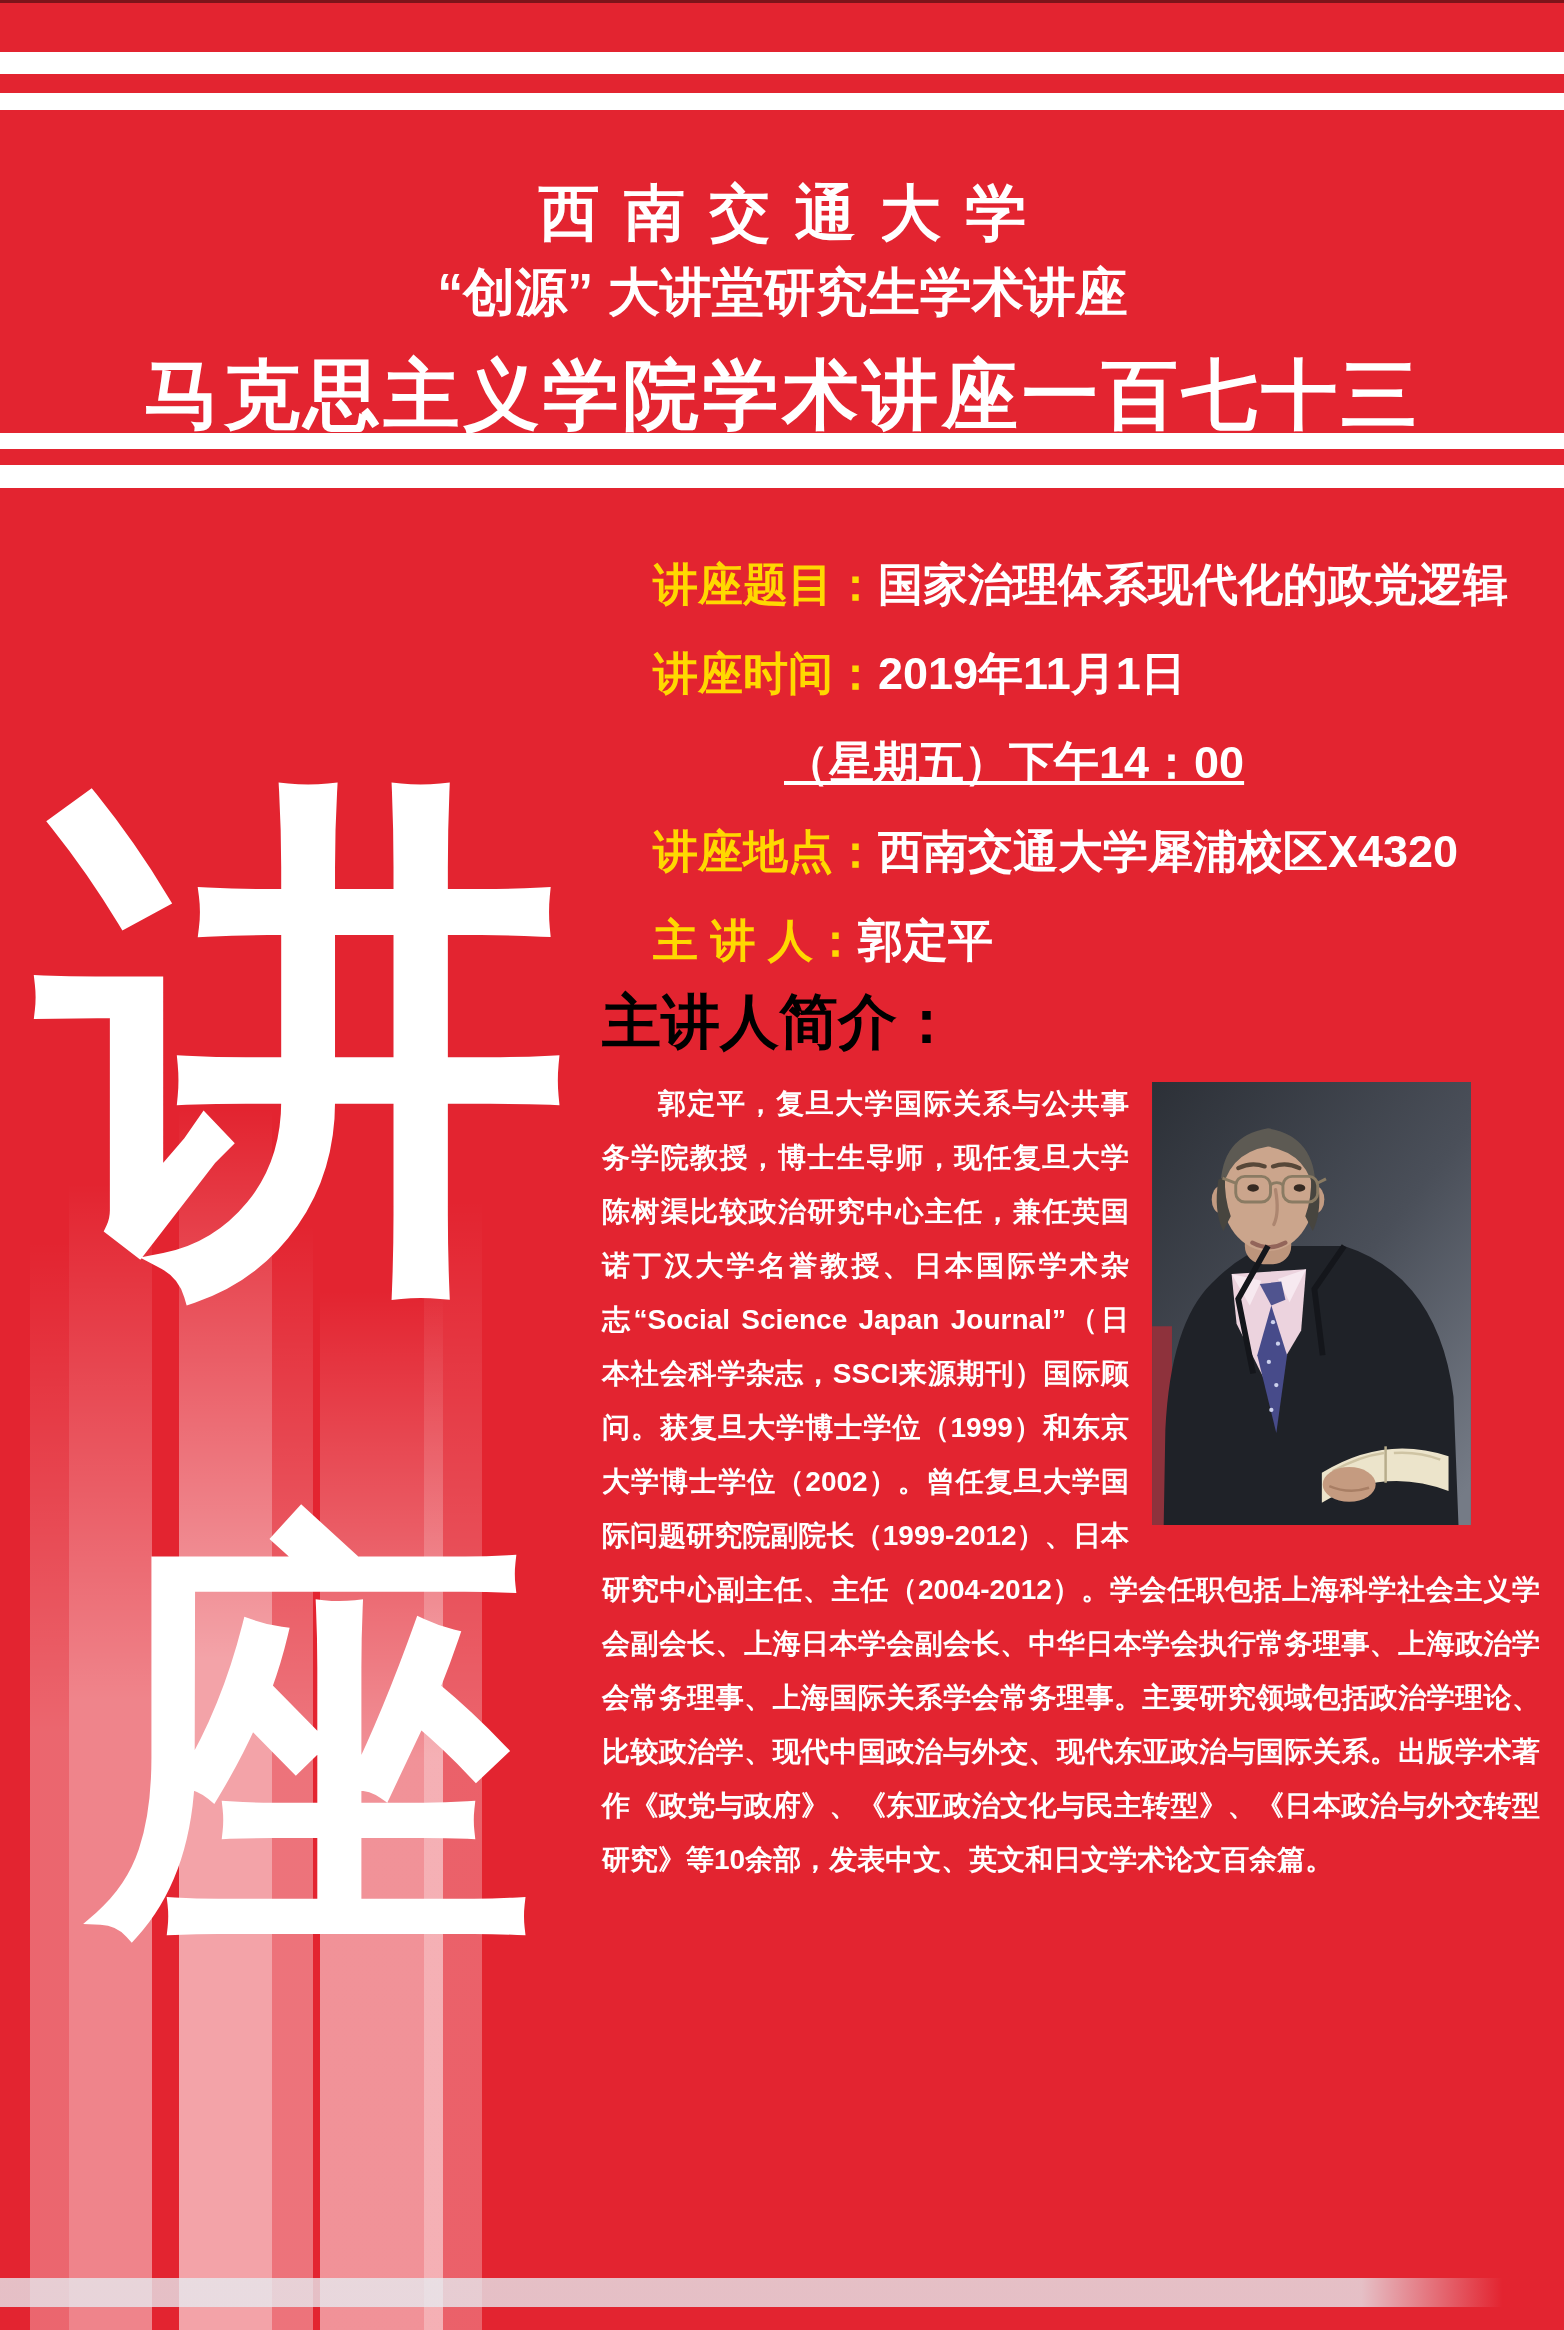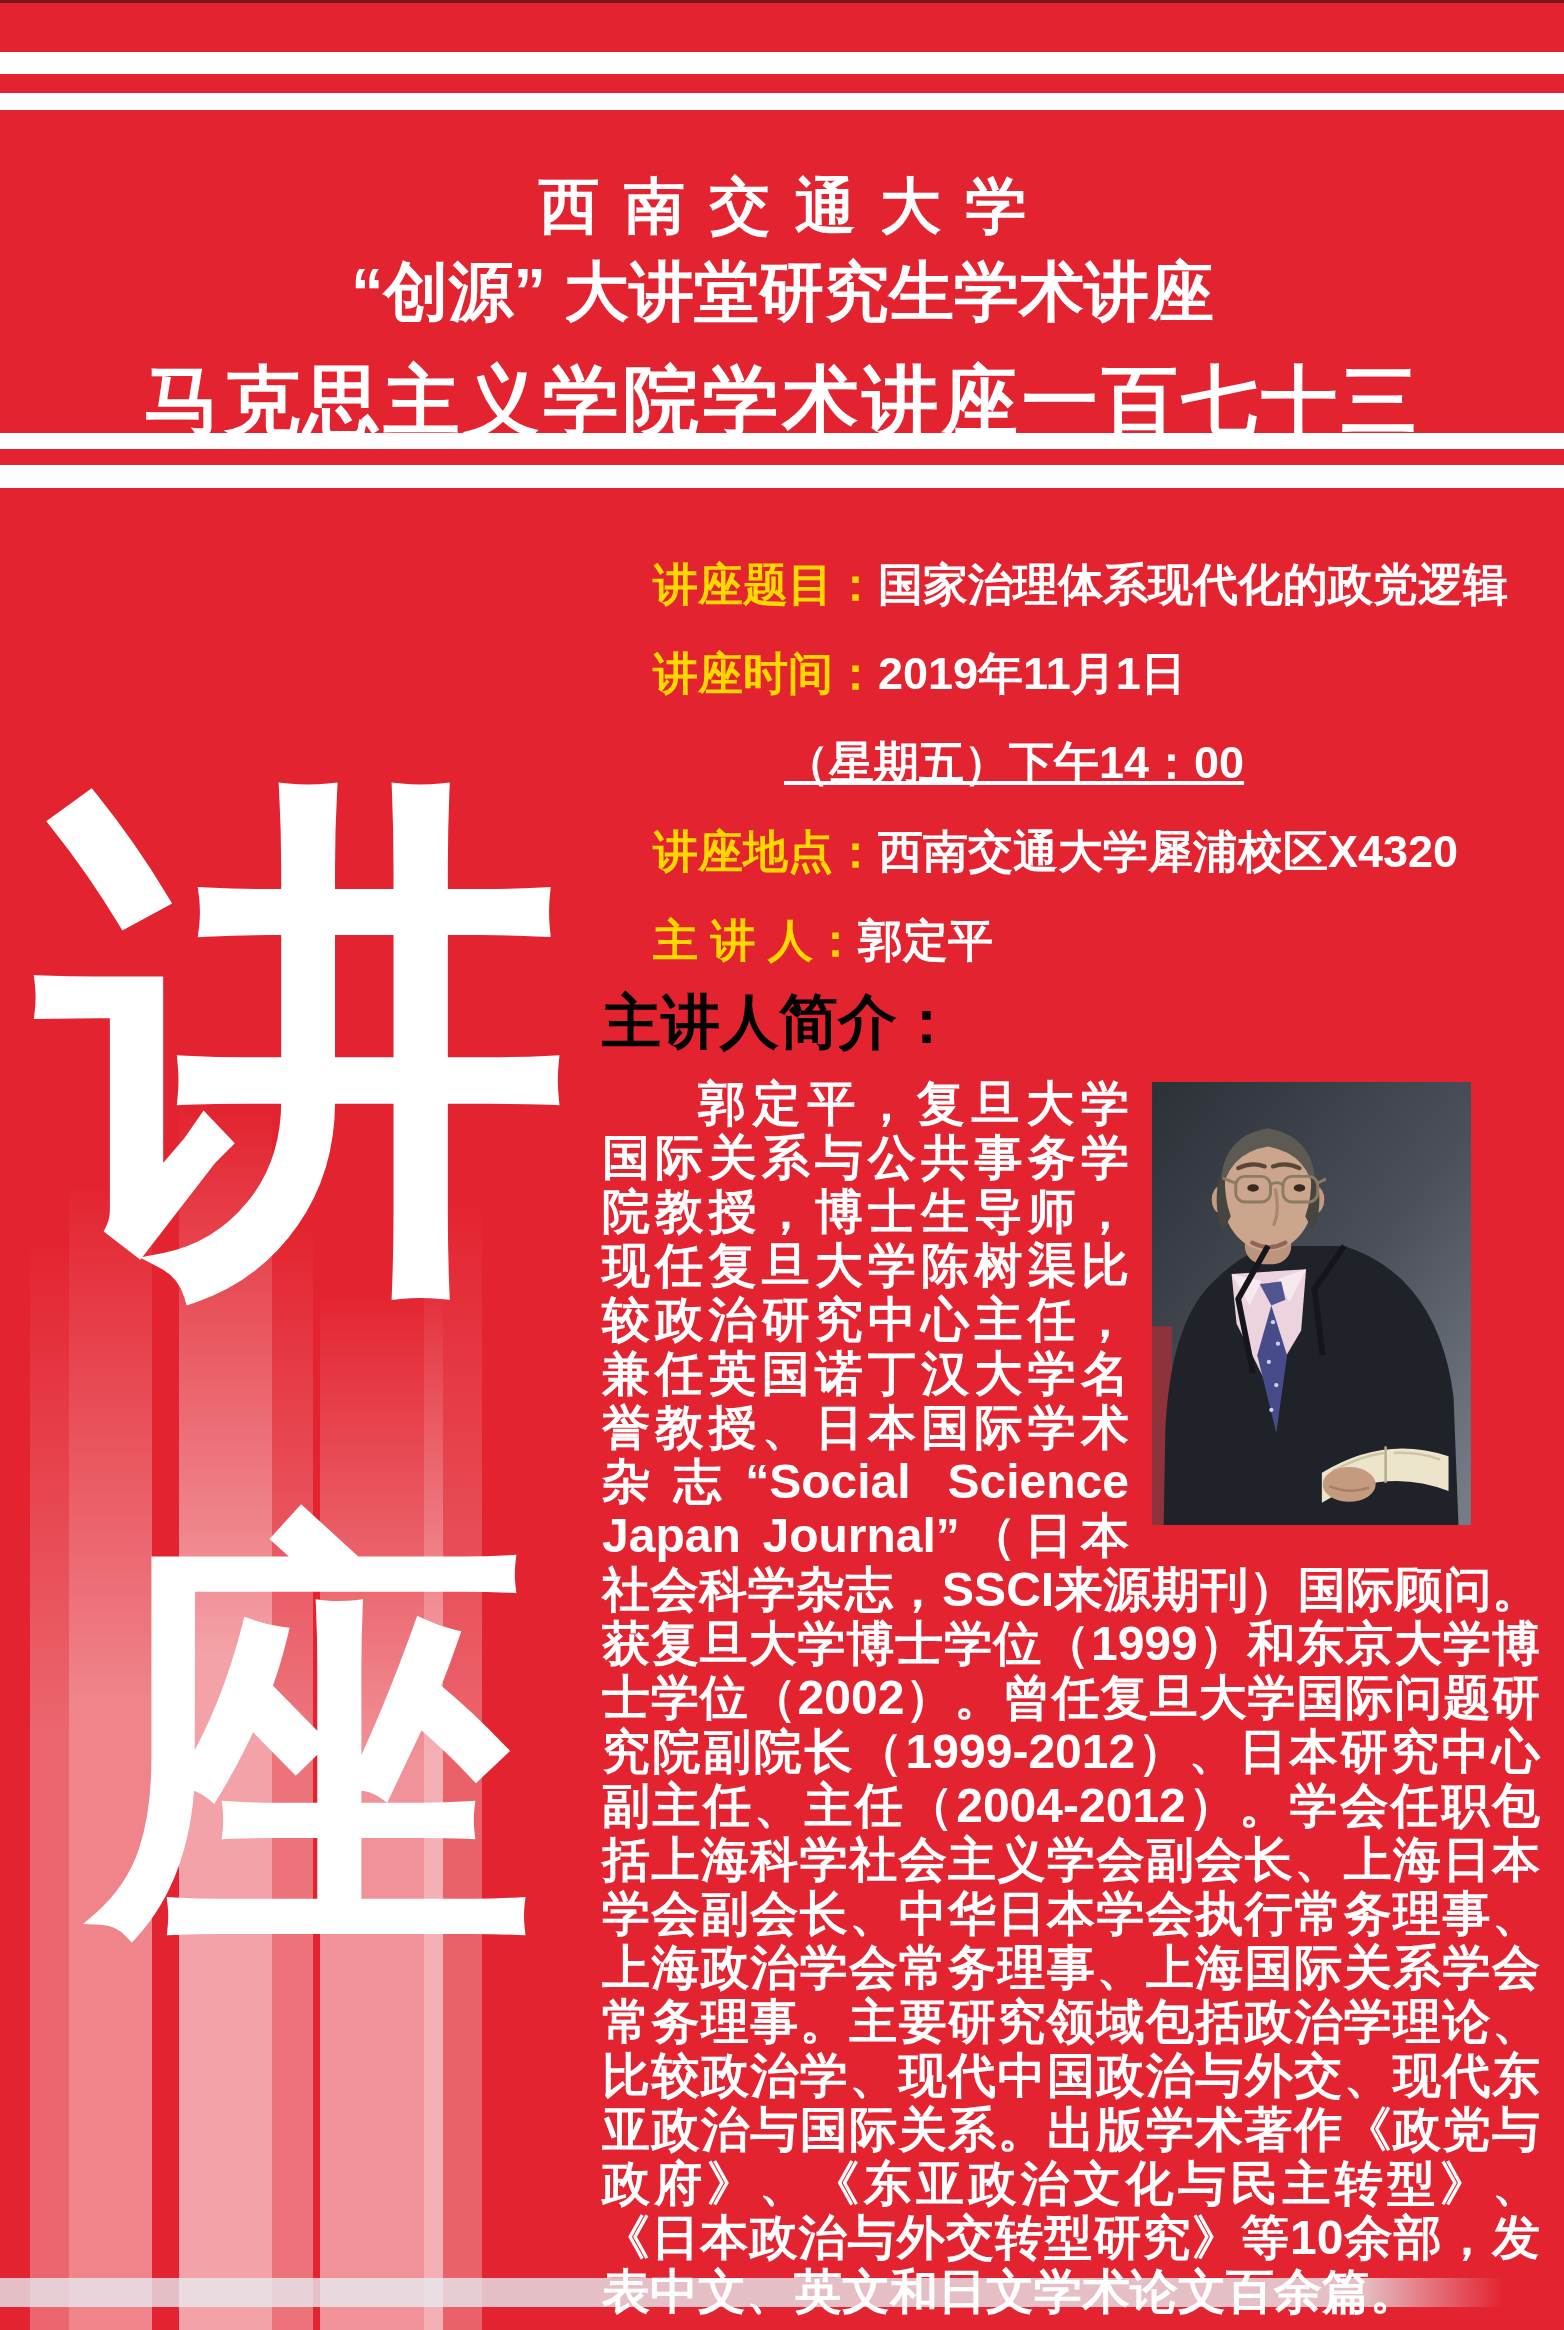--- a/index.html
+++ b/index.html
@@ -15,21 +15,21 @@
   .hs2{top:93px;height:17.4px;}
   .hs3{top:433px;height:15.7px;}
   .hs4{top:465px;height:23px;}
 
   .header-titles{
     position:absolute;left:0;top:110px;width:100%;height:397px;
     display:flex;flex-direction:column;align-items:center;justify-content:center;
     color:#ffffff;text-align:center;white-space:nowrap;
   }
   .ht1{font-size:61px;line-height:1;letter-spacing:.40em;text-indent:.40em;}
-  .ht2{font-size:65px;line-height:1.05;margin:21.5px 0 35px 0;}
+  .ht2{font-size:52px;line-height:1.05;margin:21.5px 0 35px 0;}
   .ht3{font-size:76px;line-height:1.05;letter-spacing:.05em;}
 
   .wm{position:absolute;color:#ffffff;line-height:1;z-index:3;}
   .wm1{left:40px;top:778px;font-size:530px;}
   .wm2{left:89px;top:1515px;font-size:447px;}
 
   .vs{position:absolute;bottom:0;z-index:2;
       background:linear-gradient(to bottom, rgba(255,255,255,0) 0%, var(--c) 45%, var(--c) 100%);}
   .vs1{left:30px;width:39px;height:1089px;--c:rgba(255,255,255,.30);}
   .vs2{left:69px;width:83px;height:1147px;--c:rgba(255,255,255,.44);}
@@ -47,21 +47,21 @@
 
   .bio{position:absolute;left:602px;top:993px;width:938px;z-index:4;color:#ffffff;}
   .bio-heading{color:#000000;font-size:59px;line-height:1;font-family:Liberation Serif, serif;}
   .bio-flow{margin-top:25px;}
   .photo{
     float:right;width:319px;height:443px;margin:5px 69px 18px 23px;
     background:#454b55;
   }
   .photo svg{display:block;}
   .bio-body{
-    margin:0;font-size:48px;line-height:54px;text-align:justify;
+    margin:0;font-size:28px;line-height:54px;text-align:justify;
     text-indent:2em;overflow-wrap:break-word;
   }
   .footer{position:absolute;left:1020px;top:2190px;z-index:4;
     font-size:46px;line-height:1;color:#ffffff;letter-spacing:1.7px;white-space:nowrap;}
 </style>
 </head>
 <body>
 
 <div class="poster">
 

